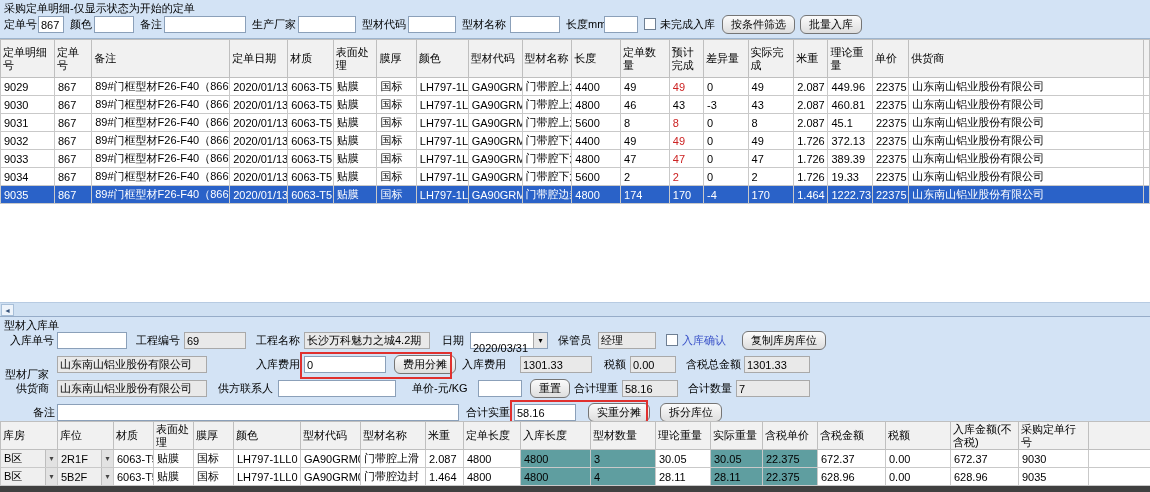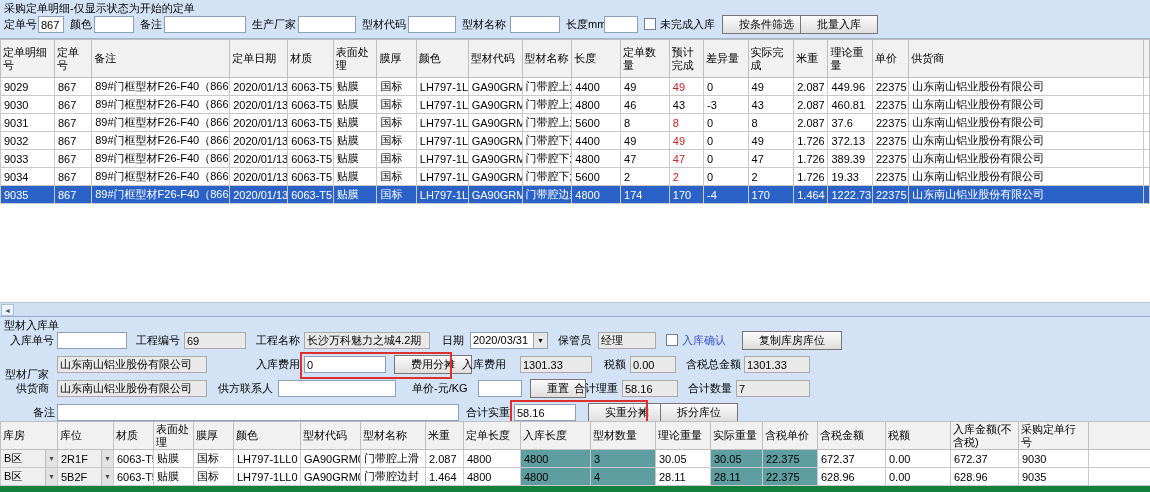--- a/index.html
+++ b/index.html
@@ -6,23 +6,23 @@
   html,body { width:1150px; height:492px; overflow:hidden; }
   body { font-family:"Liberation Sans","DejaVu Sans",sans-serif; font-size:11px; color:#000;
          background:#d3e3f5; position:relative; }
   .titlebar { position:absolute; top:0; left:0; width:1150px; height:15px; }
   .titlebar span { position:absolute; left:4px; top:1px; font-size:11px; }
   .filterbar { position:absolute; top:15px; left:0; width:1150px; height:23px; }
   .flabel { position:absolute; top:0; height:19px; line-height:19px; white-space:nowrap; }
   .field { position:absolute; top:1px; height:17px; border:1px solid #8ba0b9; background:#fff;
            font-family:inherit; font-size:11px; padding:0 2px; }
   .field.ro { background:#e9e9e9; border-color:#a9a9a9; }
-  .btn { position:absolute; top:0; height:19px; border:1px solid #757575; border-radius:0;
+  .btn { position:absolute; top:0; height:19px; border:1px solid #757575; border-radius:6px;
          background:linear-gradient(#fbfbfb,#dedede); font-family:inherit; font-size:11px;
-         padding:0 16px; white-space:nowrap; }
+         padding:0 8px; white-space:nowrap; }
   .cb { position:absolute; top:3px; width:12px; height:12px; background:#fff; border:1px solid #6e7f93; }
   .gridwrap { position:absolute; top:38px; left:0; width:1150px; height:264px; background:#fff;
               border-top:1px solid #9db4cd; overflow:hidden; }
   table { border-collapse:collapse; table-layout:fixed; width:1150px; font-size:11px; }
   th { background:#f1f1f1; border:1px solid #bfbfbf; font-weight:normal; text-align:left;
        padding:1px 2px; vertical-align:middle; line-height:1.15; overflow:hidden; }
   #order-grid th { height:38px; }
   #stock-grid th { height:24px; }
   td { border:1px solid #c9c9c9; height:18px; padding:0 3px; white-space:nowrap; overflow:hidden;
        background:#fff; }
@@ -35,26 +35,26 @@
   td.combo .dd { width:12px; text-align:center; font-size:8px; color:#444; background:#e2e2e2;
                  border-left:1px solid #bdbdbd; height:100%; line-height:17px; }
   .hscroll { position:absolute; top:302px; left:0; width:1150px; height:14px; background:#cfe0f2;
              border-top:1px solid #b7cbe2; }
   .harrow { position:absolute; left:1px; top:1px; width:13px; height:12px; background:#eef4fb;
             border:1px solid #a8bfd8; font-size:7px; line-height:11px; text-align:center; color:#35527a; }
   .panel { position:absolute; top:316px; left:0; width:1150px; height:176px; background:#d3e3f5;
            border-top:1px solid #96acc8; }
   .panel .sect { position:absolute; top:1px; left:4px; }
   .datefld { display:flex; padding:0; }
-  .datefld .dval { flex:1; padding:0 2px; line-height:15px; }
+  .datefld .dval { flex:1; padding:8px 2px; line-height:15px; }
   .datefld .ddbtn { width:14px; text-align:center; background:#e7e7e7; border-left:1px solid #a9a9a9;
                     font-size:8px; line-height:15px; }
   .bluelbl { color:#3a52c8;text-align:right; }
   .redbox { position:absolute; border:2px solid #e0302e; pointer-events:none; }
-  .stockwrap { position:absolute; top:104px; left:0; width:1150px; height:72px; background:#15803d;
+  .stockwrap { position:absolute; top:104px; left:0; width:1150px; height:72px; background:#404040;
                overflow:hidden; }
 </style>
 </head>
 <body>
 
 <div class="titlebar">
   <span>采购定单明细-仅显示状态为开始的定单</span>
 </div>
 
 <div class="filterbar">
@@ -181,21 +181,21 @@
           <td>国标</td>
           <td>LH797-1LL0</td>
           <td>GA90GRM03</td>
           <td>门带腔上滑</td>
           <td>5600</td>
           <td>8</td>
           <td class="red">8</td>
           <td>0</td>
           <td>8</td>
           <td>2.087</td>
-          <td>37.6</td>
+          <td>45.1</td>
           <td>22375</td>
           <td>山东南山铝业股份有限公司</td>
           <td></td>
         </tr>
         <tr>
           <td>9032</td>
           <td>867</td>
           <td>89#门框型材F26-F40（866*867）</td>
           <td>2020/01/13</td>
           <td>6063-T5</td>

